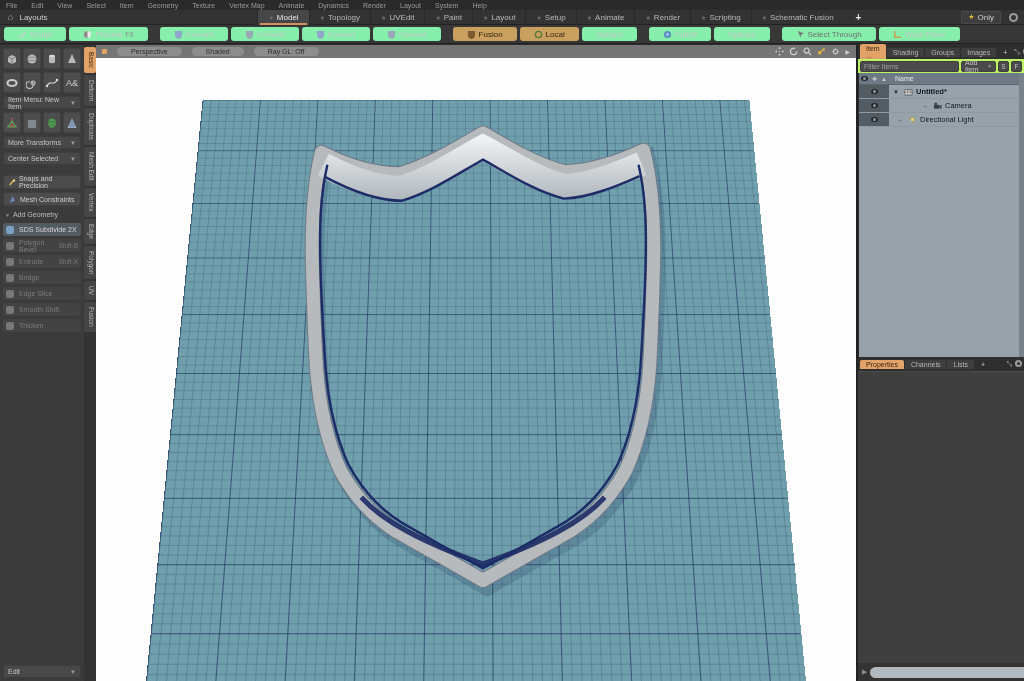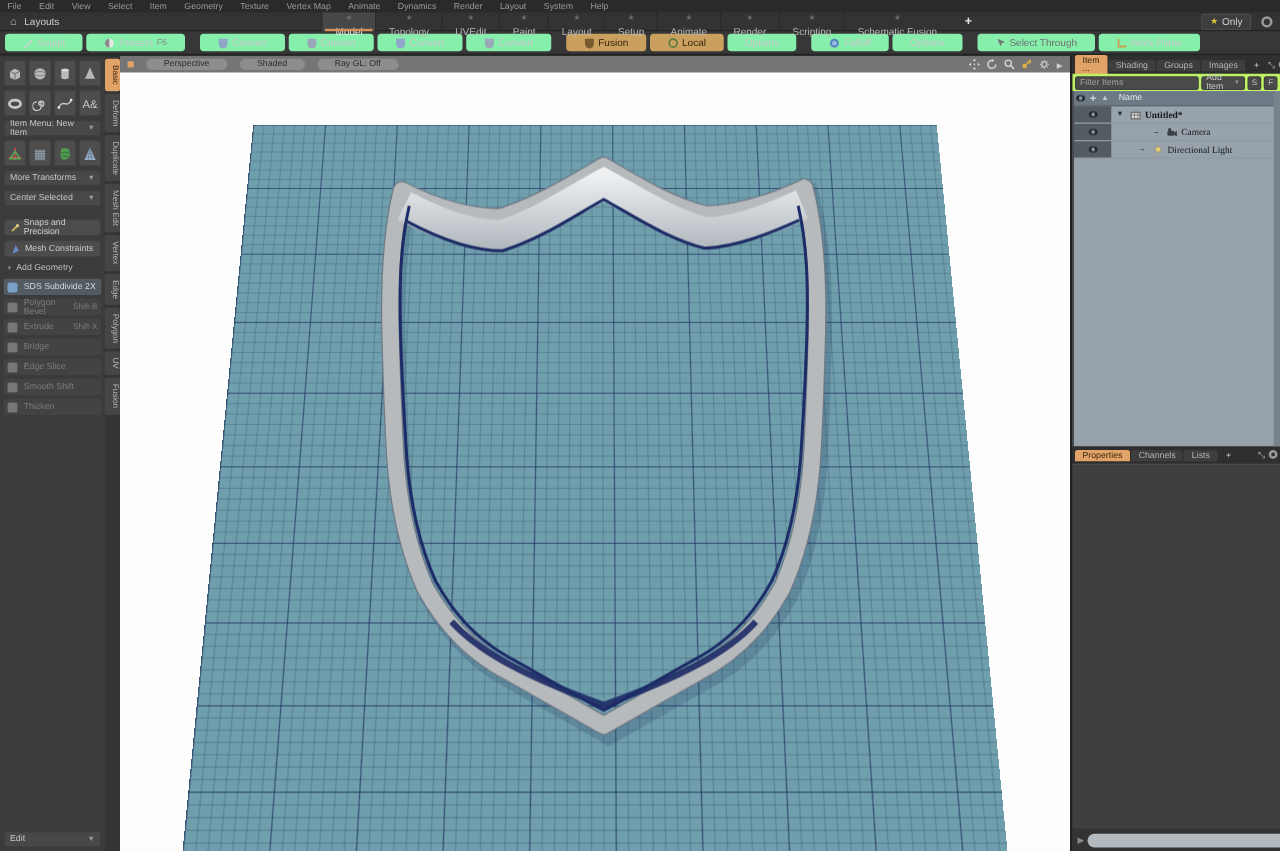--- a/index.html
+++ b/index.html
@@ -8,21 +8,21 @@
   .window { position:relative; width:1024px; height:681px; background:#2d2d2d; }
 
   
   .menubar { display:flex; align-items:center; height:10px; background:#2a2a2a; padding-left:6px; gap:14px; }
   .menubar span { font-size:7px; color:#9a9a9a; cursor:default; }
 
   
   .layoutbar { display:flex; align-items:center; height:15px; background:#333333; border-bottom:1px solid #222; }
   .layoutbar .home { color:#bdbdbd; font-size:9px; margin:0 6px 0 8px; }
   .layoutbar .layouts-label { color:#cfcfcf; font-size:8px; margin-right:210px; }
-  .ws-tab { display:flex; align-items:center; gap:3px; height:15px; padding:0 10px; color:#b8b8b8; font-size:8px; border-left:1px solid #2a2a2a; position:relative;flex-direction:column; }
+  .ws-tab { display:flex; align-items:center; gap:3px; height:15px; padding:0 10px; color:#b8b8b8; font-size:8px; border-left:1px solid #2a2a2a; position:relative; }
   .ws-tab .star { color:#6f6f6f; font-size:6px; }
   .ws-tab.active { background:#474747; color:#e8e8e8; }
   .ws-tab.active::after { content:""; position:absolute; left:2px; right:2px; bottom:0; height:2px; background:#d2905a; }
   .ws-add { color:#e8e8e8; font-size:10px; padding:0 12px; font-weight:bold; }
   .layout-right { margin-left:auto; display:flex; align-items:center; gap:8px; padding-right:6px; }
   .only-btn { display:flex; align-items:center; gap:3px; background:#3d3d3d; border:1px solid #4a4a4a; border-radius:2px; padding:1px 6px; color:#cfcfcf; }
   .only-btn .star { color:#e0c040; font-size:7px; }
   .gear-glyph { width:9px; height:9px; border-radius:50%; background:#9a9a9a; position:relative; }
   .gear-glyph::after { content:""; position:absolute; inset:2px; border-radius:50%; background:#333; }
 
@@ -92,21 +92,21 @@
   .filter-input::placeholder { color:#a0a0a0; }
   .additem { flex:1; height:11px; background:#4a4a4a; border:1px solid #404040; border-radius:2px; color:#c8c8c8; font-size:7px; display:flex; align-items:center; justify-content:space-between; padding:0 3px; }
   .sq-btn { width:11px; height:11px; background:#4a4a4a; border:1px solid #404040; border-radius:2px; color:#c0c0c0; font-size:6.5px; display:flex; align-items:center; justify-content:center; }
   .itemlist { flex:1; background:#97a2ab; position:relative; display:flex; flex-direction:column; border-left:1px solid #2a2a2a; }
   .il-header { height:12px; background:#6d7984; display:flex; align-items:center; color:#e4e8ea; font-size:7px; border-bottom:1px solid #5c6770; }
   .il-gutter { width:30px; display:flex; justify-content:space-around; align-items:center; flex:none; }
   .il-row { height:14px; display:flex; align-items:center; font-size:7.5px; color:#14181c; border-bottom:1px solid rgba(0,0,0,0.05); }
   .il-row .il-gutter { background:#545c63; height:100%; }
   .eye { width:7px; height:5px; border-radius:50%; background:#20262b; position:relative; }
   .eye::after { content:""; position:absolute; left:2px; top:1px; width:3px; height:3px; border-radius:50%; background:#8d989f; }
-  .il-name { display:flex; align-items:center; gap:3px; padding-left:4px;font-family:Liberation Serif, serif; }
+  .il-name { display:flex; align-items:center; gap:3px; padding-left:4px; }
   .il-name .tw { color:#2a3238; font-size:6px; width:8px; }
   .bold { font-weight:bold; }
   .scrollstrip { position:absolute; right:0; top:0; bottom:0; width:5px; background:#78828b; }
 
   .rp-lower { height:14px; background:#2f2f2f; display:flex; align-items:center; padding:0 2px; gap:1px; }
   .props-body { height:292px; background:#3f3f3f; border-top:1px solid #4a4a4a; }
   .cmd-row { height:18px; background:#333; display:flex; align-items:center; gap:3px; padding:0 4px; margin-top:auto; }
   .cmd-arrow { color:#8a8a8a; font-size:7px; }
   .cmd-input { flex:1; height:11px; background:#b2bac0; border:none; border-radius:6px; }
 
@@ -542,21 +542,21 @@
                 <path d="M7 4.5 L9.5 3 V8 L7 6.5Z" fill="#3a3f44"></path>
                 <circle cx="3" cy="2" r="1.5" fill="#3a3f44"></circle>
               </svg>
             <span>Camera</span>
             </div>
         </div>
         <div class="il-row">
           <div class="il-gutter">
               <span class="eye"></span>
             </div>
-          <div class="il-name" style="padding-left:22px">
+          <div class="il-name" style="padding-left:8px">
               <span class="tw">→</span>
             <svg width="9" height="8" viewBox="0 0 10 9">
                 <circle cx="5" cy="4" r="2" fill="#e8d070"></circle>
                 <path d="M5 0.5 V1.8 M5 6.2 V7.5 M1.5 4 H2.8 M7.2 4 H8.5 M2.5 1.5 L3.4 2.4 M6.6 5.6 L7.5 6.5" stroke="#b09030" stroke-width="0.8"></path>
               </svg>
             <span>Directional Light</span>
             </div>
         </div>
         <div style="flex:1"></div>
         <div class="scrollstrip"></div>

